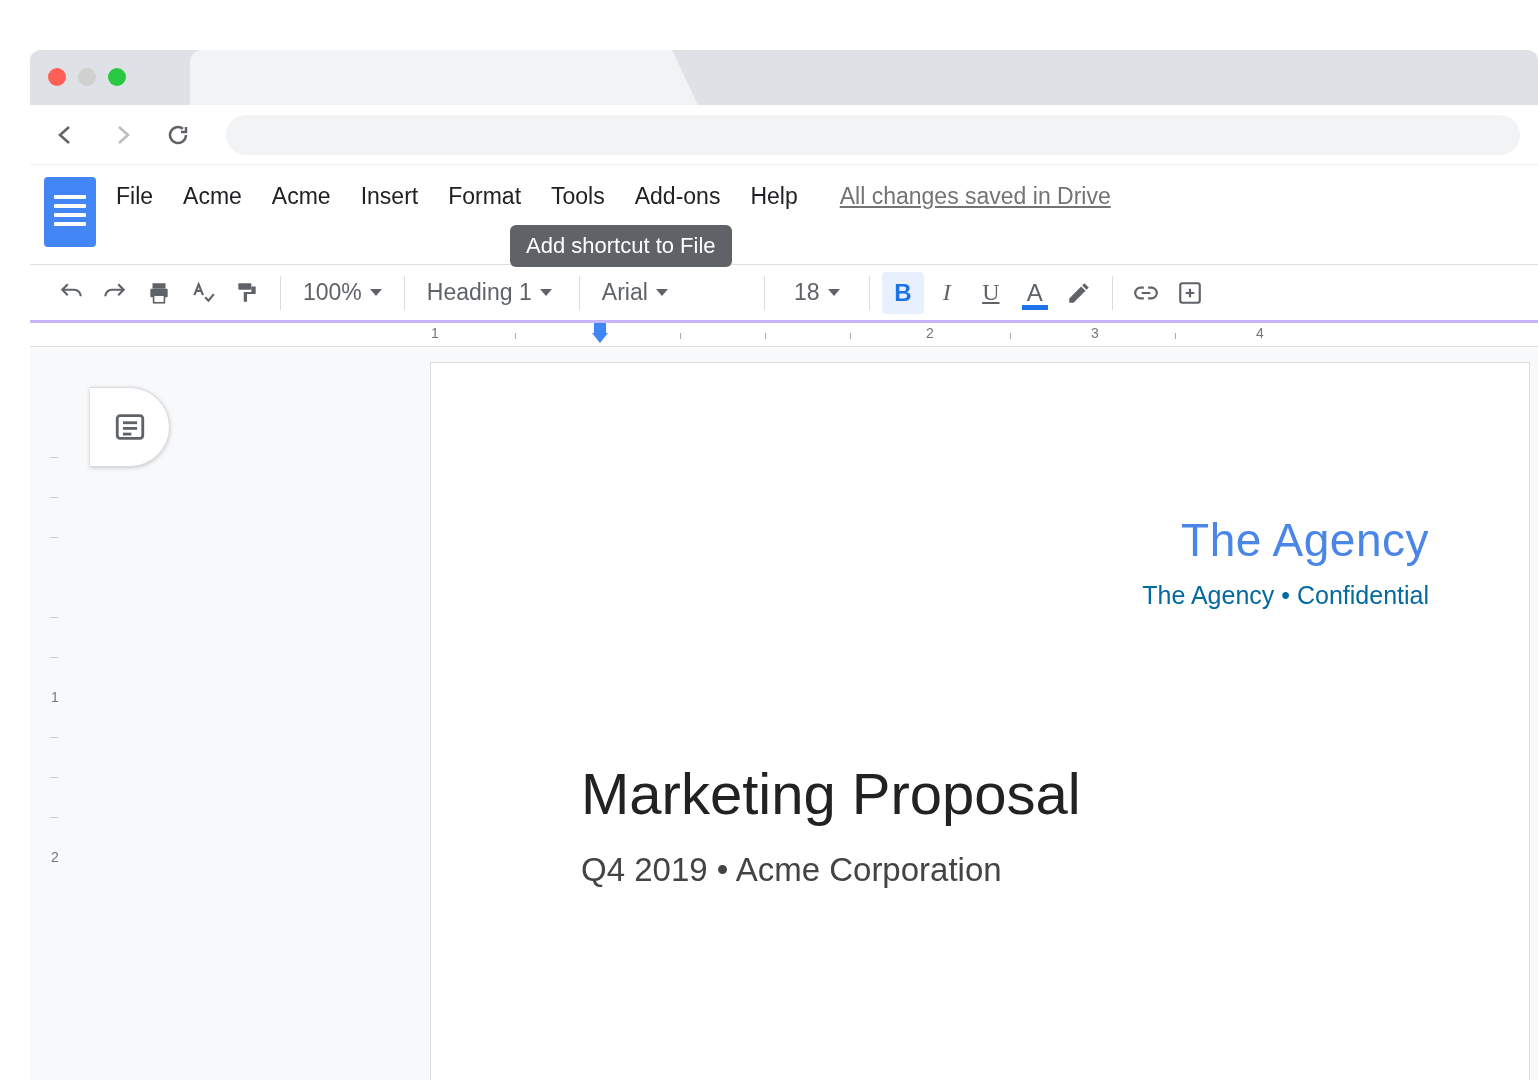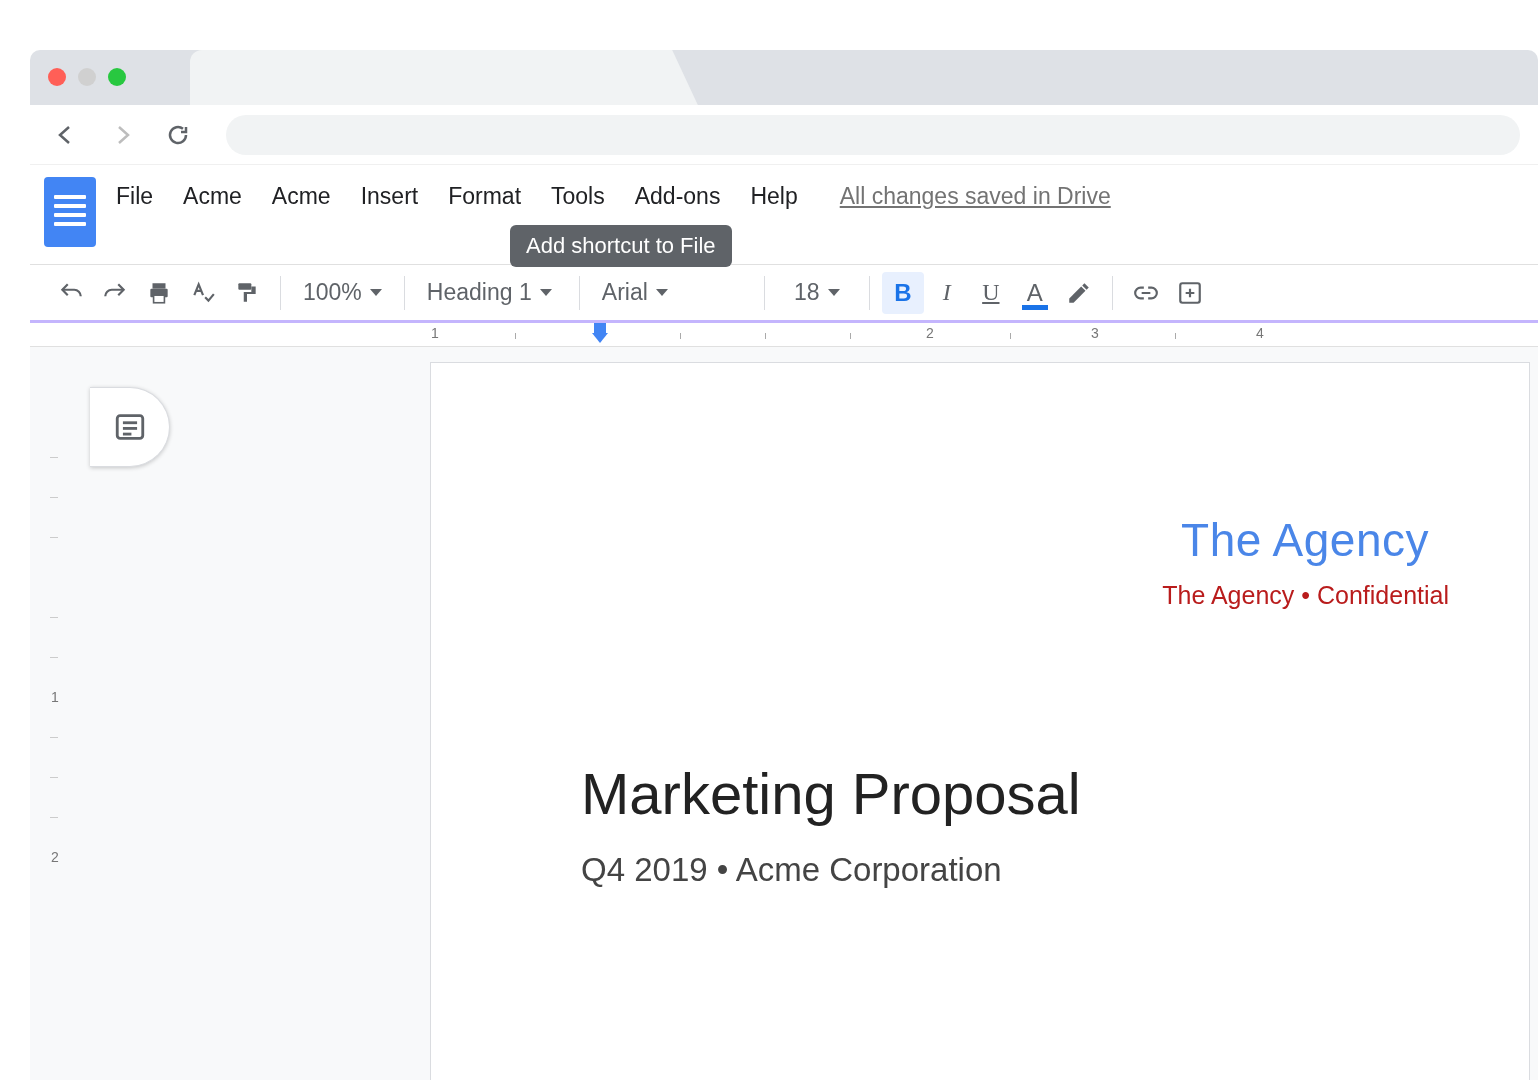--- a/index.html
+++ b/index.html
@@ -64,21 +64,21 @@
 
 
 .editor-bg { background: #f8f9fa; position: relative; height: 780px; }
 .v-ruler { position: absolute; left: 14px; top: 50px; width: 22px; bottom: 0; font-size: 14px; color: #777; text-align: center; }
 .v-ruler .vt { position: absolute; left: 6px; width: 8px; height: 1px; background: #ccc; }
 .v-ruler .vn { position: absolute; left: 0; width: 22px; transform: translateY(-50%); }
 .outline-tab { position: absolute; left: 60px; top: 40px; width: 80px; height: 80px; background: #fff; border-top-right-radius: 40px; border-bottom-right-radius: 40px; box-shadow: 0 1px 4px rgba(0,0,0,0.2); display: flex; align-items: center; justify-content: center; cursor: pointer; border: 1px solid #dadce0; border-left: none; }
 .outline-tab svg { width: 34px; height: 34px; }
 .page { position: absolute; left: 400px; top: 15px; width: 1100px; height: 1200px; background: #fff; border: 1px solid #dadce0; padding: 150px 80px 0 150px; }
 .page-logo { text-align: right; color: #4a86e8; font-size: 46px; font-weight: 400; letter-spacing: 0.5px; margin-right: 20px; }
-.page-sub { text-align: right; color: #b91c1c; font-size: 25px; margin-top: 14px; }
+.page-sub { text-align: right; color: #0369a1; font-size: 25px; margin-top: 14px; margin-right: 20px; }
 .page-title { font-size: 58px; color: #222; margin-top: 150px; }
 .page-subtitle { font-size: 33px; color: #444; margin-top: 24px; }
 </style>
 </head>
 <body>
 
 <div class="browser-chrome">
   <div class="traffic-lights">
     <div class="light red"></div>
     <div class="light yellow"></div>

